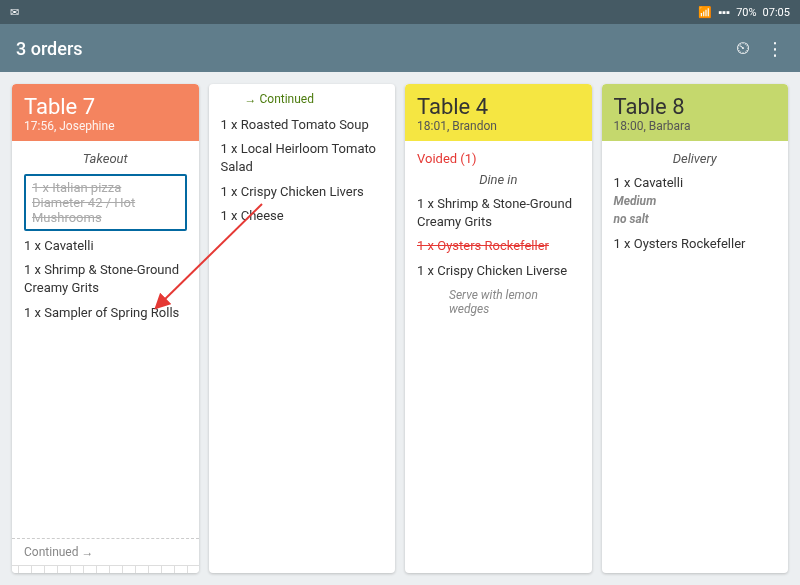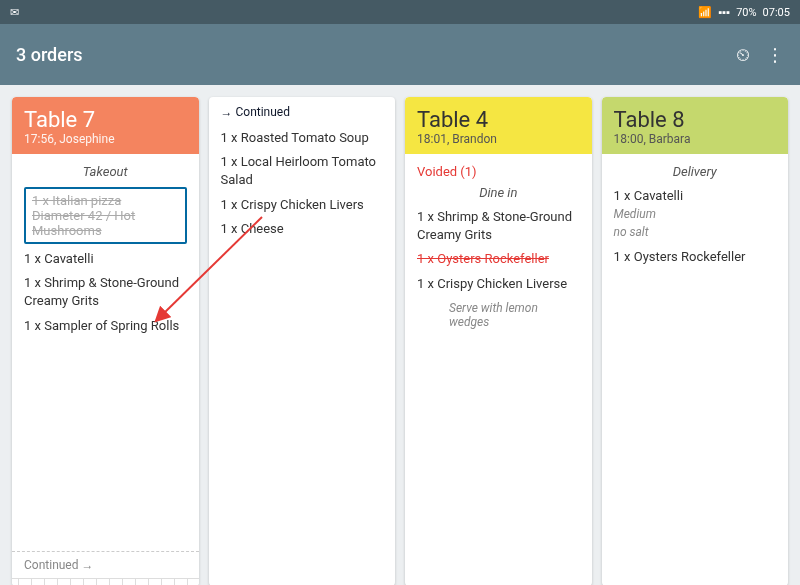--- a/index.html
+++ b/index.html
@@ -23,21 +23,21 @@
       padding: 0 10px;
       font-size: 11px;
     }
     .status-bar-left { display: flex; align-items: center; gap: 4px; }
     .status-bar-right { display: flex; align-items: center; gap: 6px; }
 
     
     .app-bar {
       background: #607d8b;
       color: white;
-      height: 61px;
+      height: 48px;
       display: flex;
       align-items: center;
       justify-content: space-between;
       padding: 0 16px;
     }
     .app-bar-title {
       font-size: 18px;
       font-weight: 500;
     }
     .app-bar-actions { display: flex; align-items: center; gap: 16px; }
@@ -107,20 +107,21 @@
     .order-item {
       margin-bottom: 6px;
       font-size: 13px;
       color: #333;
       line-height: 1.4;
     }
     .order-item .sub-text {
       font-style: italic;
       color: #888;
       font-size: 12px;
+      font-weight: bold;
     }
     .order-item.red-strikethrough {
       text-decoration: line-through;
       color: #e53935;
     }
 
     .highlighted-item {
       border: 2px solid #0369a1;
       padding: 4px 6px;
       border-radius: 2px;
@@ -133,24 +134,25 @@
       color: #aaa;
     }
 
     .voided-text {
       color: #e53935;
       font-size: 13px;
       margin-bottom: 6px;
     }
 
     .continued-top {
-      color: #0f172a;
+      color: #4d7c0f;
       font-size: 12px;
       padding: 8px 12px 0;
       font-style: normal;
+      margin-left: 24px;
     }
 
     .continued-bottom {
       color: #888;
       font-size: 12px;
       padding: 6px 12px;
       border-top: 1px dashed #ccc;
       margin-top: 4px;
     }
 

